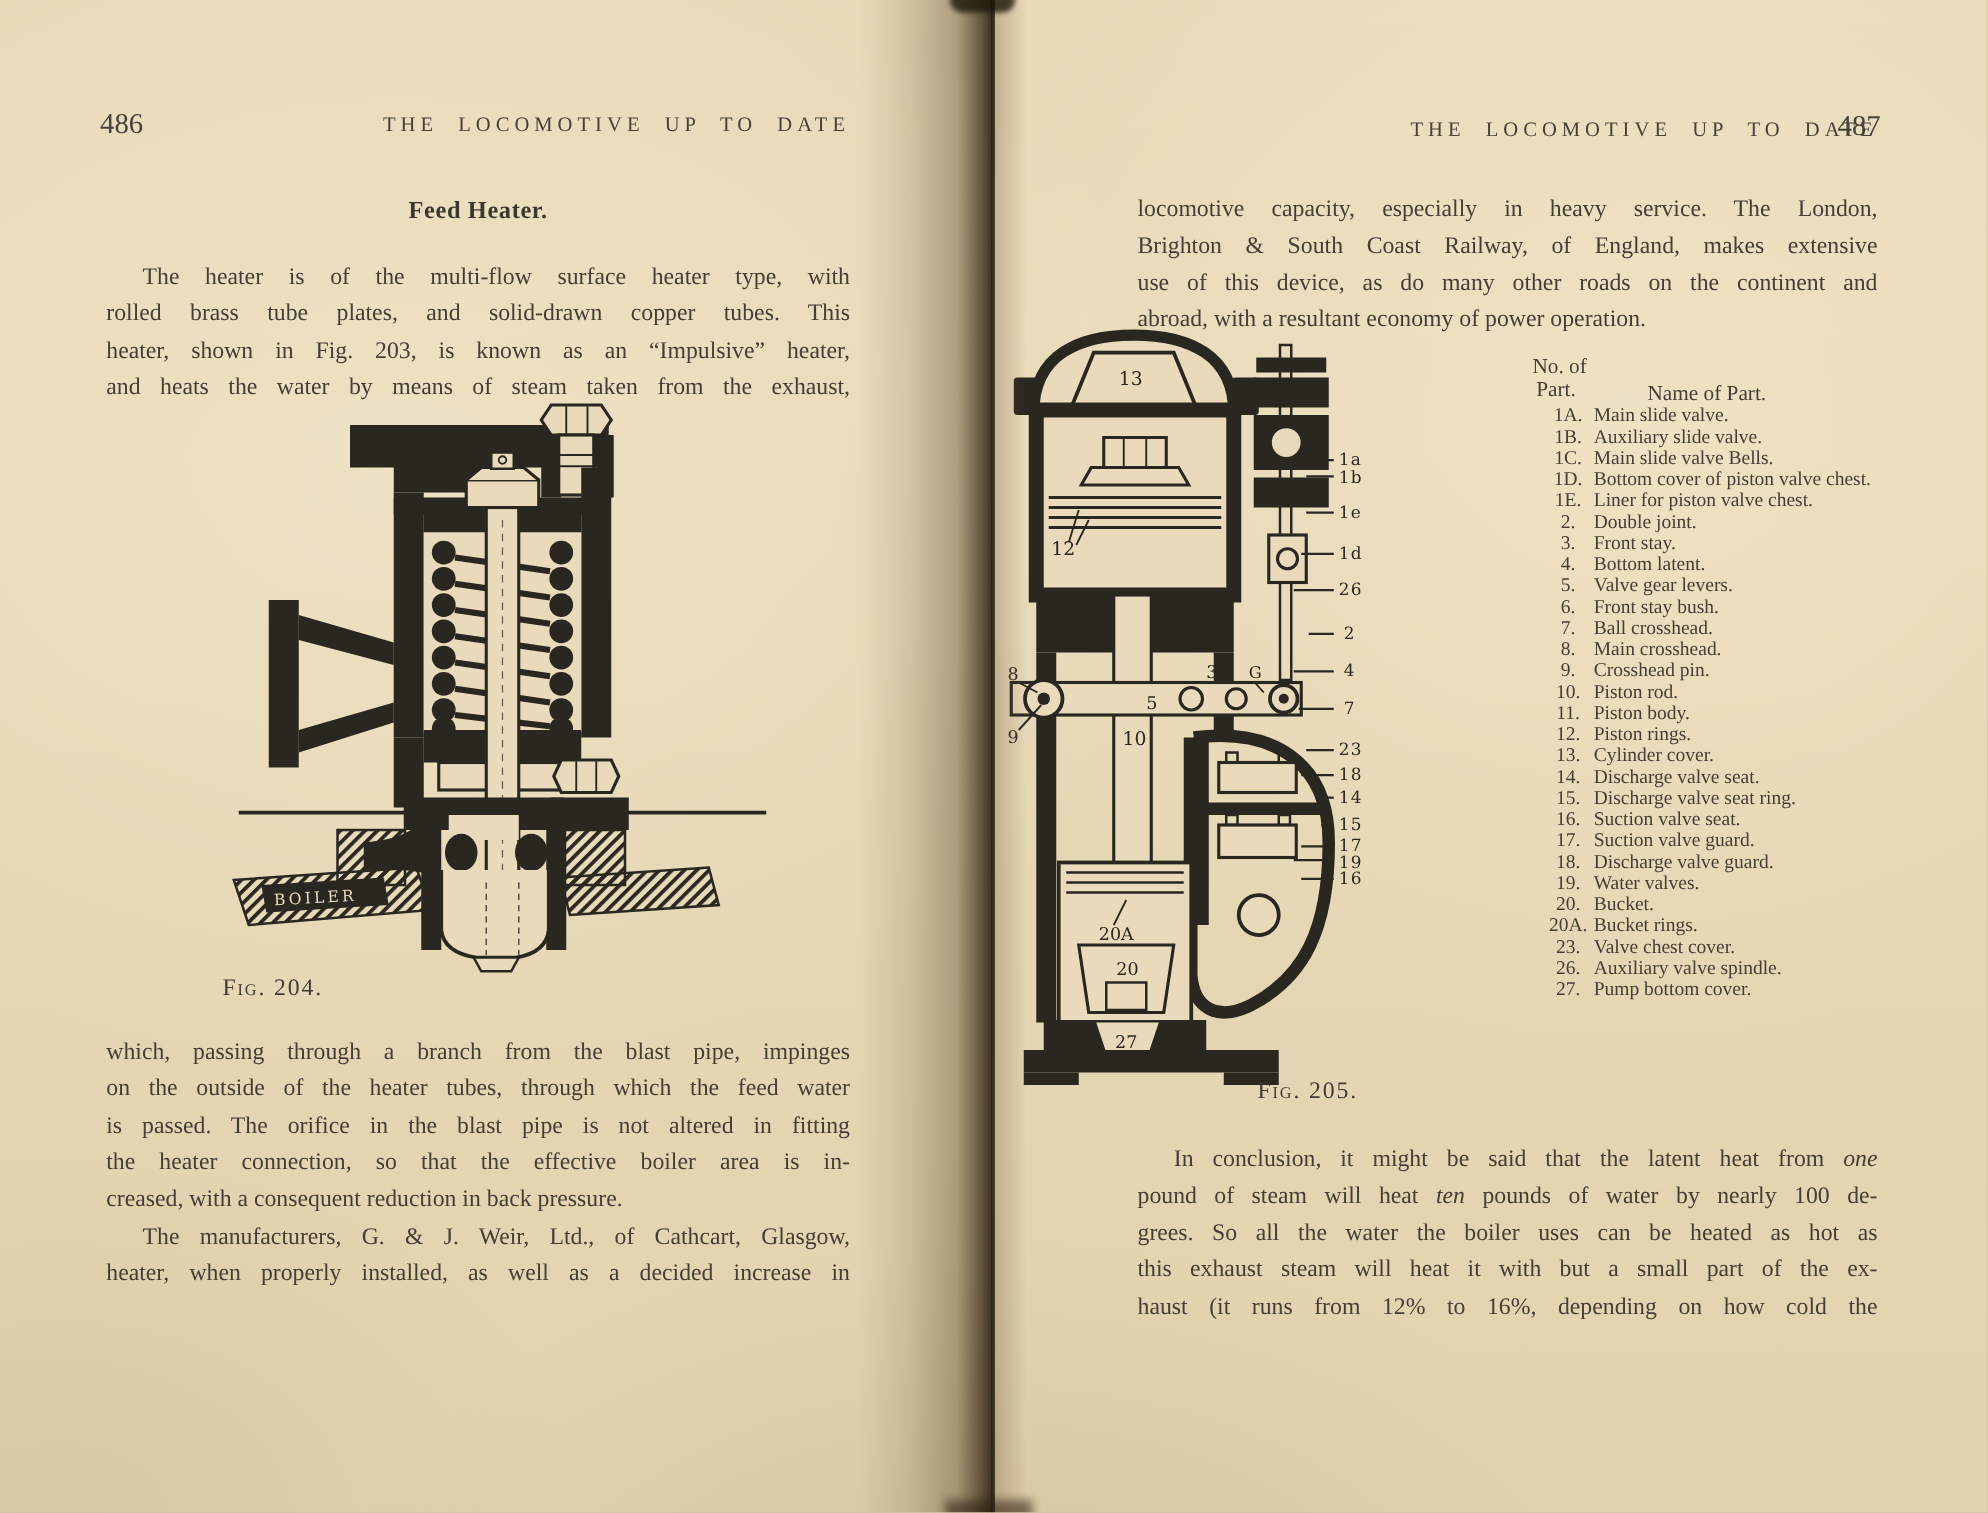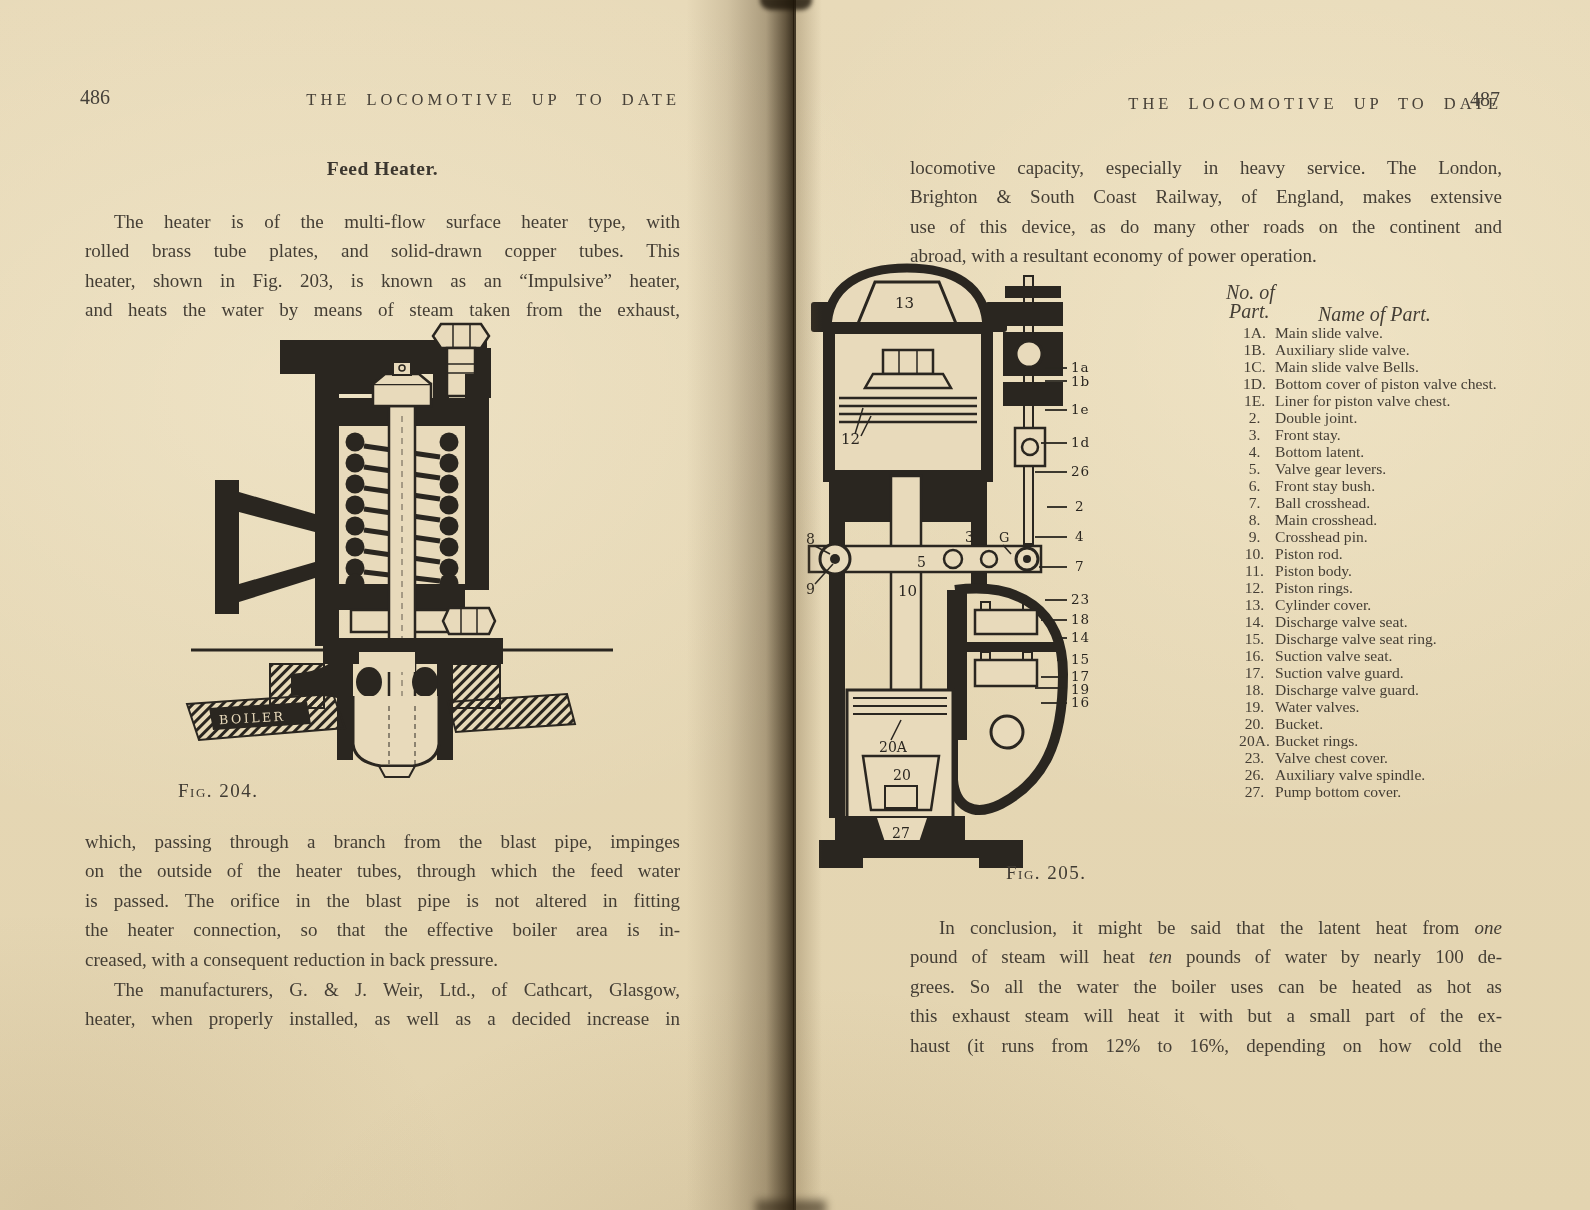--- a/index.html
+++ b/index.html
@@ -22,31 +22,31 @@
   .gutter-right{position:absolute;top:0;bottom:0;left:796px;width:26px;pointer-events:none;
     background:linear-gradient(to right, rgba(110,88,52,.30), rgba(110,88,52,0));}
   .gutter-top-notch{position:absolute;top:-4px;left:760px;width:52px;height:14px;background:#1d1509;
     border-radius:0 0 10px 10px;filter:blur(2px);opacity:.8;}
   .gutter-bottom{position:absolute;bottom:-6px;left:756px;width:70px;height:16px;background:#2a1f0f;
     filter:blur(4px);opacity:.55;}
 
   
   .abs{position:absolute;}
   .runhead{font-size:16.5px;letter-spacing:4px;word-spacing:8px;color:#474138;text-align:right;}
-  .pagenum{font-size:20px;color:#46413a;}
+  .pagenum{font-size:23px;color:#46413a;}
   .heading{font-size:19.5px;font-weight:bold;text-align:center;letter-spacing:.5px;color:#3c372f;}
   .body-text{font-size:19px;line-height:29.45px;color:#443e35;margin-top:17px;}
   .body-text .line{text-align:justify;text-align-last:justify;white-space:normal;}
   .body-text .line.last{text-align-last:left;}
   .body-text .line.indent{text-indent:29px;}
   .caption{font-size:19px;color:#403b33;font-variant:small-caps;letter-spacing:1.5px;}
 
   
   .plist{font-size:15.6px;line-height:17px;color:#443e35;width:292px;}
-  .plist-head{position:relative;height:40px;font-style:italic;font-size:20px;}
+  .plist-head{position:relative;height:40px;font-size:17px;}
   .ph-no1{position:absolute;left:4px;top:0;}
   .ph-no2{position:absolute;left:7px;top:19px;}
   .ph-name{position:absolute;left:96px;top:-2px;margin-top:24px;}
   .plist-row{display:flex;align-items:baseline;}
   .plist-no{width:53px;flex:0 0 53px;padding-left:12px;box-sizing:border-box;text-align:center;}
   .plist-name{flex:1;text-align:justify;padding-left:26px;text-indent:-26px;}
 
   
   svg text{font-family:"DejaVu Serif","Liberation Serif",serif;}
   .fig-callout{font-size:13.5px;letter-spacing:1px;fill:#2a2620;}

